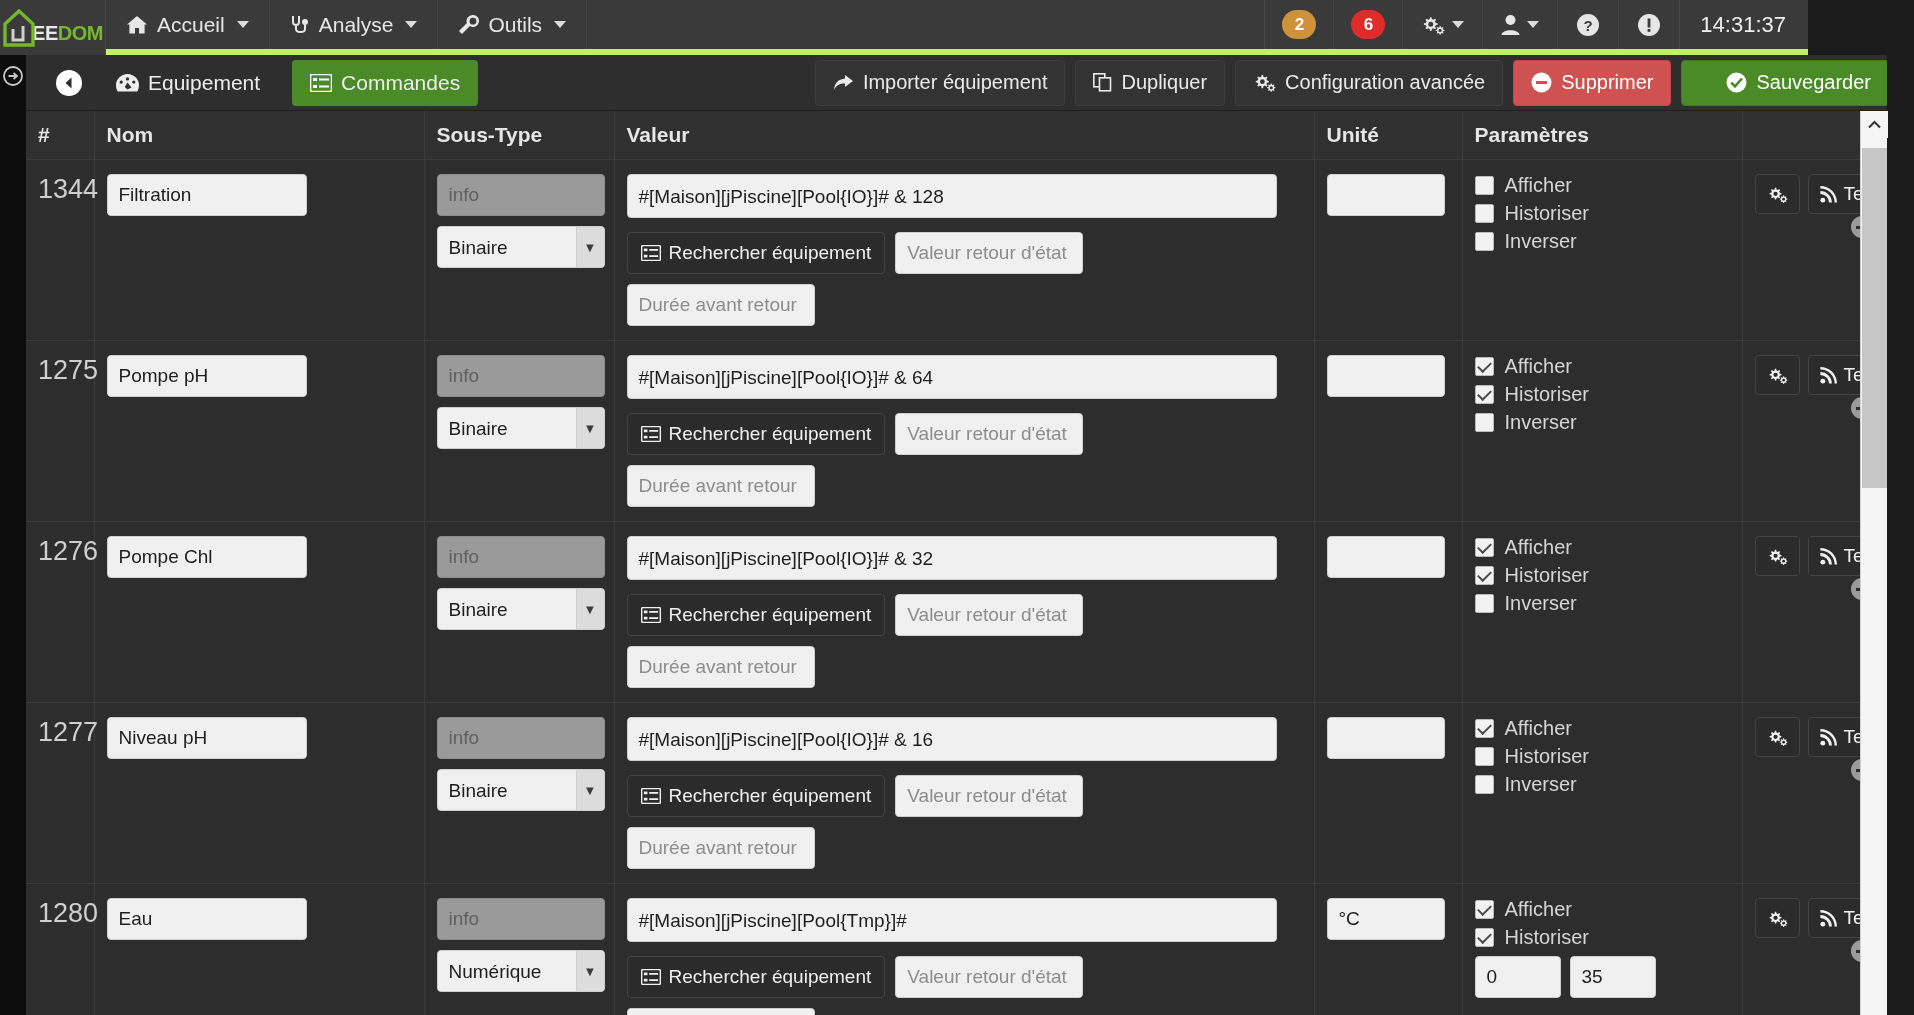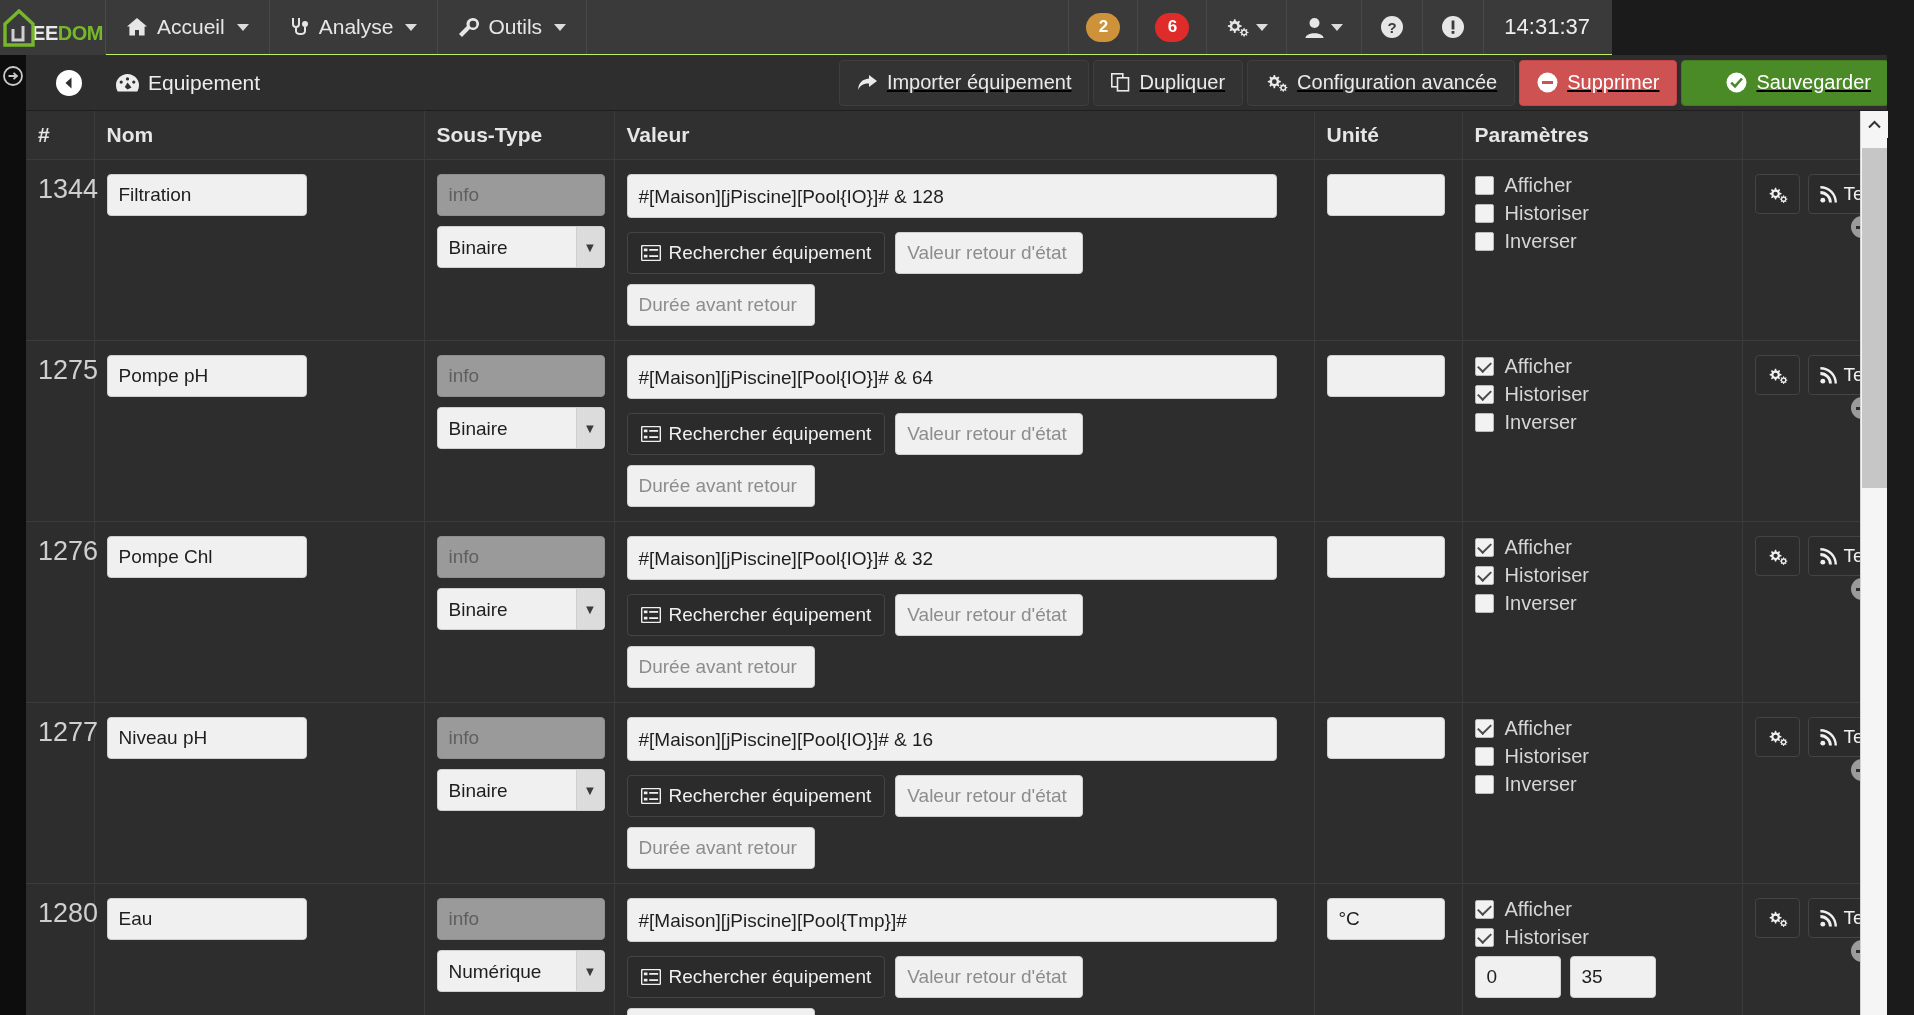--- a/index.html
+++ b/index.html
@@ -7,24 +7,24 @@
     margin: 0; padding: 0;
     width: 1914px; height: 1015px;
     background: #1b1b1b;
     font-family: "Liberation Sans", sans-serif;
     overflow: hidden;
   }
 
   
   .navbar {
     position: absolute; top: 0; left: 0;
-    width: 1612px; height: 55px;
+    width: 1808px; height: 55px;
     background: #3a3a3a;
     display: flex; align-items: stretch;
-    border-bottom: 1px solid #bef264;
+    border-bottom: 6px solid #bef264;
   }
   .brand {
     width: 106px; height: 55px;
     background: #3a3a3a;
     display: flex; align-items: center; justify-content: center;
     position: relative;
     border-right: 1px solid #4a4a4a;
   }
   .brand-logo { display: flex; align-items: flex-end; }
   .brand-house { width: 34px; height: 38px; position: relative; margin-right: -4px; }
@@ -114,21 +114,21 @@
     height: 46px; padding: 0 18px;
     color: #ededed; font-size: 21px;
     border-radius: 4px;
     cursor: pointer; margin-left: 14px;
     white-space: nowrap;
   }
   .tab-active { background: #4a8a27; }
 
   .toolbar-right {
     margin-left: auto; margin-right: 25px;
-    display: flex; gap: 4px; text-decoration: underline;
+    display: flex; gap: 10px;
   }
   .tbtn {
     display: flex; align-items: center; gap: 9px;
     height: 46px; padding: 0 17px;
     font-size: 20px; color: #eaeaea;
     border-radius: 4px;
     background: #333333;
     border: 1px solid #3e3e3e;
     cursor: pointer;
     white-space: nowrap;
@@ -437,20 +437,32 @@
 
   <div class="tab">
     <span>
       <svg width="23" height="20" viewBox="0 0 23 20" fill="#ededed">
         <path d="M11.5 1 C5.2 1 0 6 0 12 C0 14.4 .6 16.6 1.7 18.5 L21.3 18.5 C22.4 16.6 23 14.4 23 12 C23 6 17.8 1 11.5 1 Z M11.5 4.3 a1.6 1.6 0 1 1 0 3.2 a1.6 1.6 0 0 1 0-3.2 Z M5.2 7.5 a1.6 1.6 0 1 1 0 3.2 a1.6 1.6 0 0 1 0-3.2 Z M17.8 7.5 a1.6 1.6 0 1 1 0 3.2 a1.6 1.6 0 0 1 0-3.2 Z M11.5 9.5 L15.5 14.5 L11.5 16.5 L8.8 14 Z"></path>
       </svg>
     </span>
     <span>Equipement</span>
   </div>
 
+  <div class="tab tab-active">
+    <span>
+      <svg width="22" height="18" viewBox="0 0 22 18" fill="#ffffff">
+        <rect x="0.5" y="0.5" width="21" height="17" rx="1.5" fill="none" stroke="#ffffff" stroke-width="1.6"></rect>
+        <rect x="3" y="4" width="4" height="3"></rect>
+          <rect x="9" y="4.5" width="10" height="2"></rect>
+        <rect x="3" y="11" width="4" height="3"></rect>
+          <rect x="9" y="11.5" width="10" height="2"></rect>
+      </svg>
+    </span>
+    <span>Commandes</span>
+  </div>
 
   <div class="toolbar-right">
 
     <div class="tbtn">
       <span>
         <svg width="21" height="17" viewBox="0 0 21 17" fill="#eaeaea">
           <path d="M12 1 L20 7 L12 13 L12 9.6 C6.5 9.6 3.4 11.4 1 16 C1.6 9 5 5.4 12 4.6 Z"></path>
         </svg>
       </span>
       <span>Importer équipement</span>

